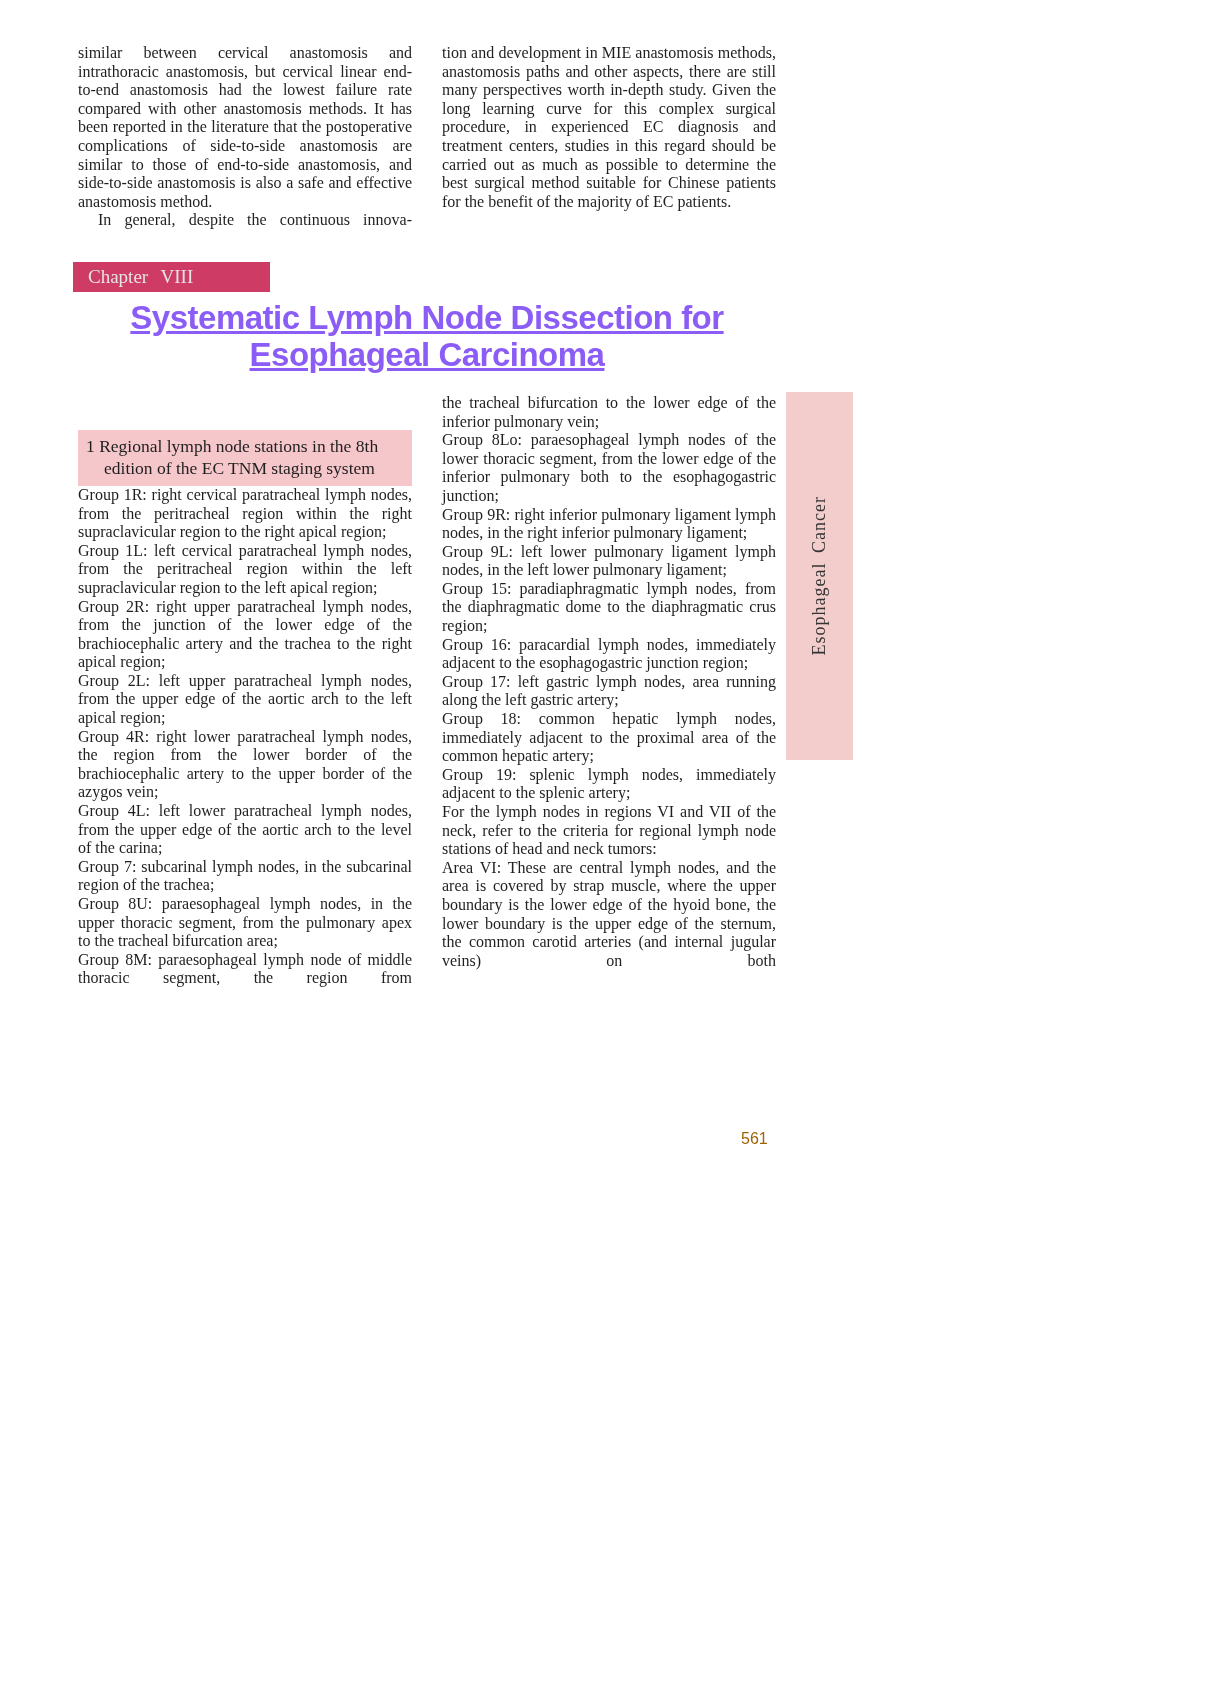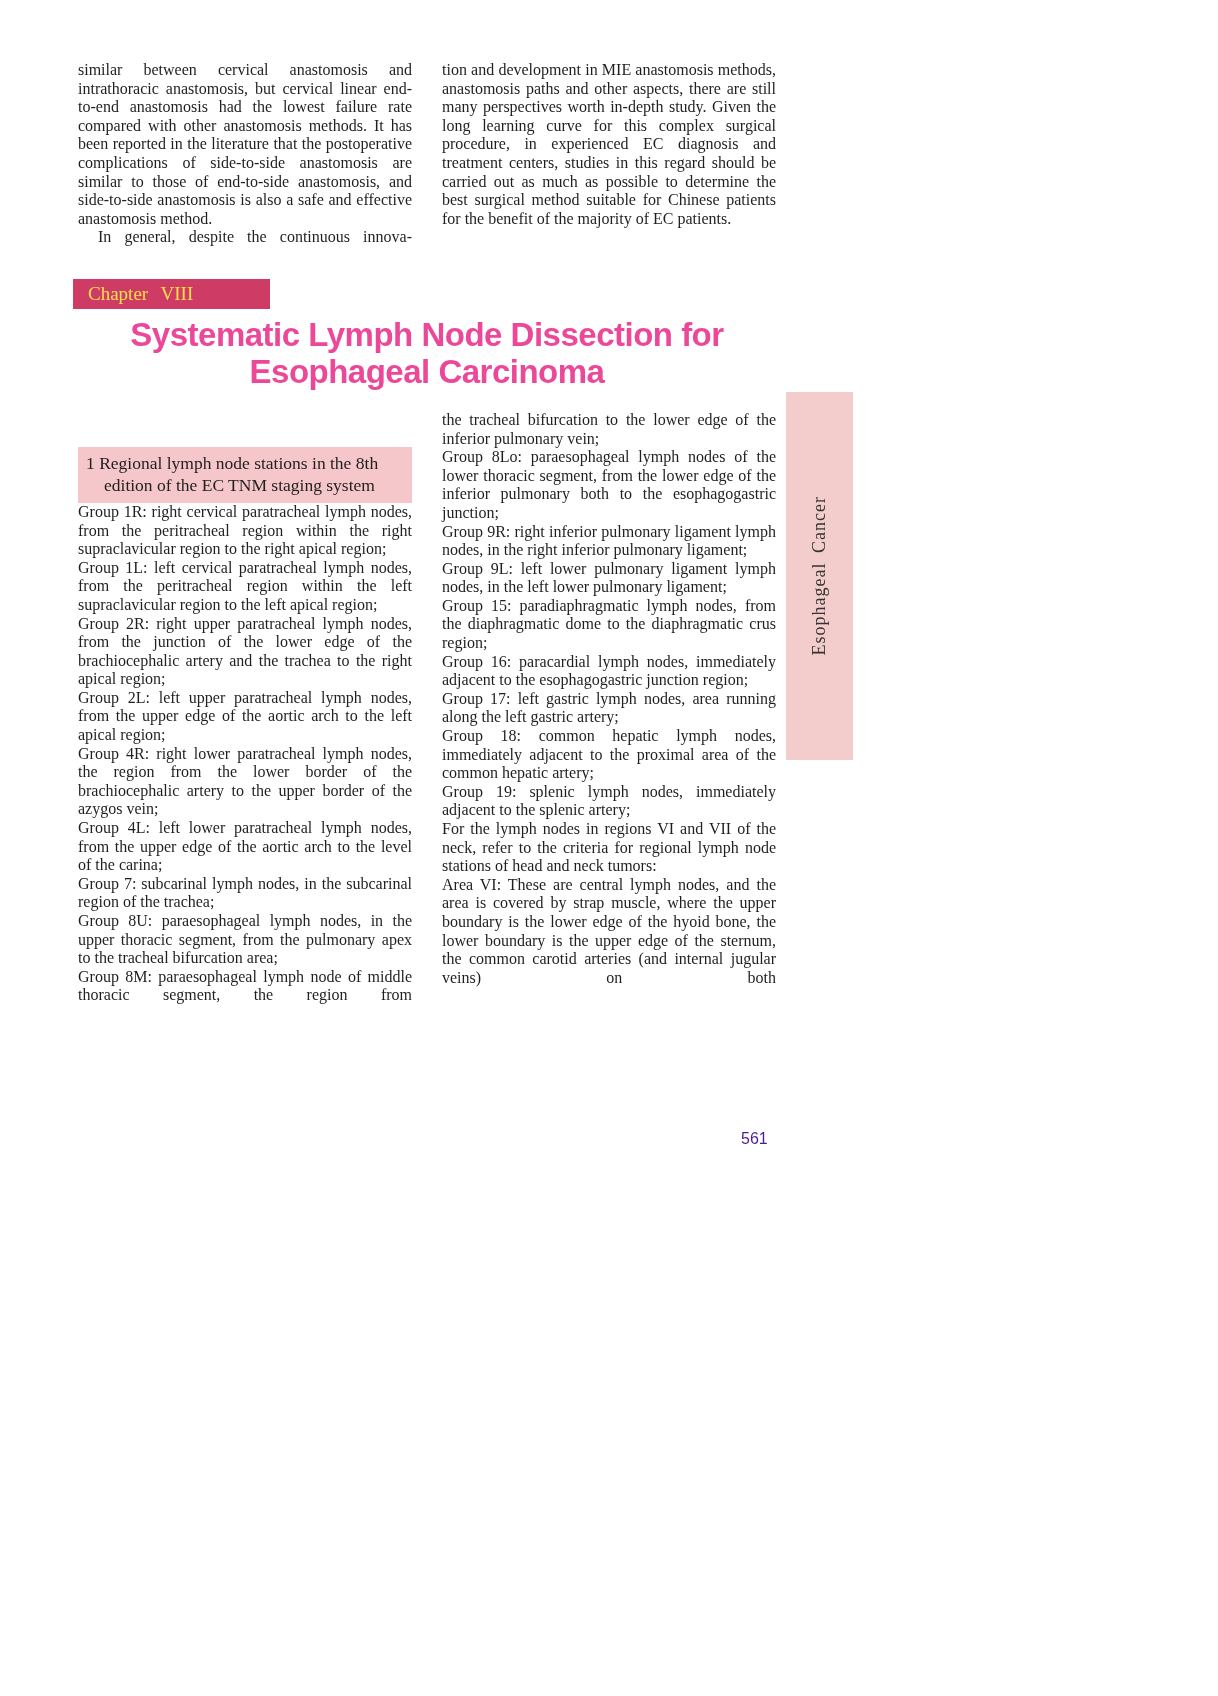--- a/index.html
+++ b/index.html
@@ -7,21 +7,21 @@
     position:relative;
     width:1218px; height:1696px;
     background:#ffffff;
     font-family:"Liberation Serif", serif;
     color:#1f1f1f;
     overflow:hidden;
   }
   .content { position:absolute; left:78px; top:0; width:698px; }
 
   
-  .top-cols { display:flex; gap:30px; margin-top:61px; }
+  .top-cols { display:flex; gap:30px; margin-top:44px; }
   .col { width:334px; }
   .body-text p {
     margin:0;
     font-size:16px;
     line-height:18.6px;
     text-align:justify;
   }
   .body-text p.indent { text-indent:20px; }
   .body-text p.cont { text-align-last:justify; }
 
@@ -87,45 +87,45 @@
     word-spacing:4px;
     color:#333333;
     white-space:nowrap;
   }
 
   .page-number {
     position:absolute;
     left:741px; top:1130px;
     font-family:"Liberation Sans", sans-serif;
     font-size:16px;
-    color:#4c1d95;
+    color:#a16207;
   }
 </style>
 </head>
 <body>
 
 <div class="page" style="color: rgb(31, 31, 31);">
 
   <div class="content">
 
     <div class="top-cols body-text">
       <div class="col">
         <p>similar between cervical anastomosis and intrathoracic anastomosis, but cervical linear end-to-end anastomosis had the lowest failure rate compared with other anastomosis methods. It has been reported in the literature that the postoperative complications of side-to-side anastomosis are similar to those of end-to-side anastomosis, and side-to-side anastomosis is also a safe and effective anastomosis method.</p>
         <p class="indent cont">In general, despite the continuous innova-</p>
       </div>
       <div class="col">
         <p>tion and development in MIE anastomosis methods, anastomosis paths and other aspects, there are still many perspectives worth in-depth study. Given the long learning curve for this complex surgical procedure, in experienced EC diagnosis and treatment centers, studies in this regard should be carried out as much as possible to determine the best surgical method suitable for Chinese patients for the benefit of the majority of EC patients.</p>
       </div>
     </div>
 
-    <div class="banner" style="background: rgb(206, 60, 101); color: #fde047;">
+    <div class="banner" style="background: rgb(206, 60, 101); color: #e5e5e5;">
       <span>Chapter VIII</span>
     </div>
 
-    <div class="chapter-title" style="color: #ec4899;">
+    <div class="chapter-title" style="color: #8b5cf6; text-decoration: underline;">
       <div>Systematic Lymph Node Dissection for</div>
       <div>Esophageal Carcinoma</div>
     </div>
 
     <div class="main-cols body-text">
 
       <div class="col">
         <div class="pink-head" style="background: rgb(245, 198, 202);">1 Regional lymph node stations in the 8th edition of the EC TNM staging system</div>
         <div class="groups">
           <p>Group 1R: right cervical paratracheal lymph nodes, from the peritracheal region within the right supraclavicular region to the right apical region;</p>

